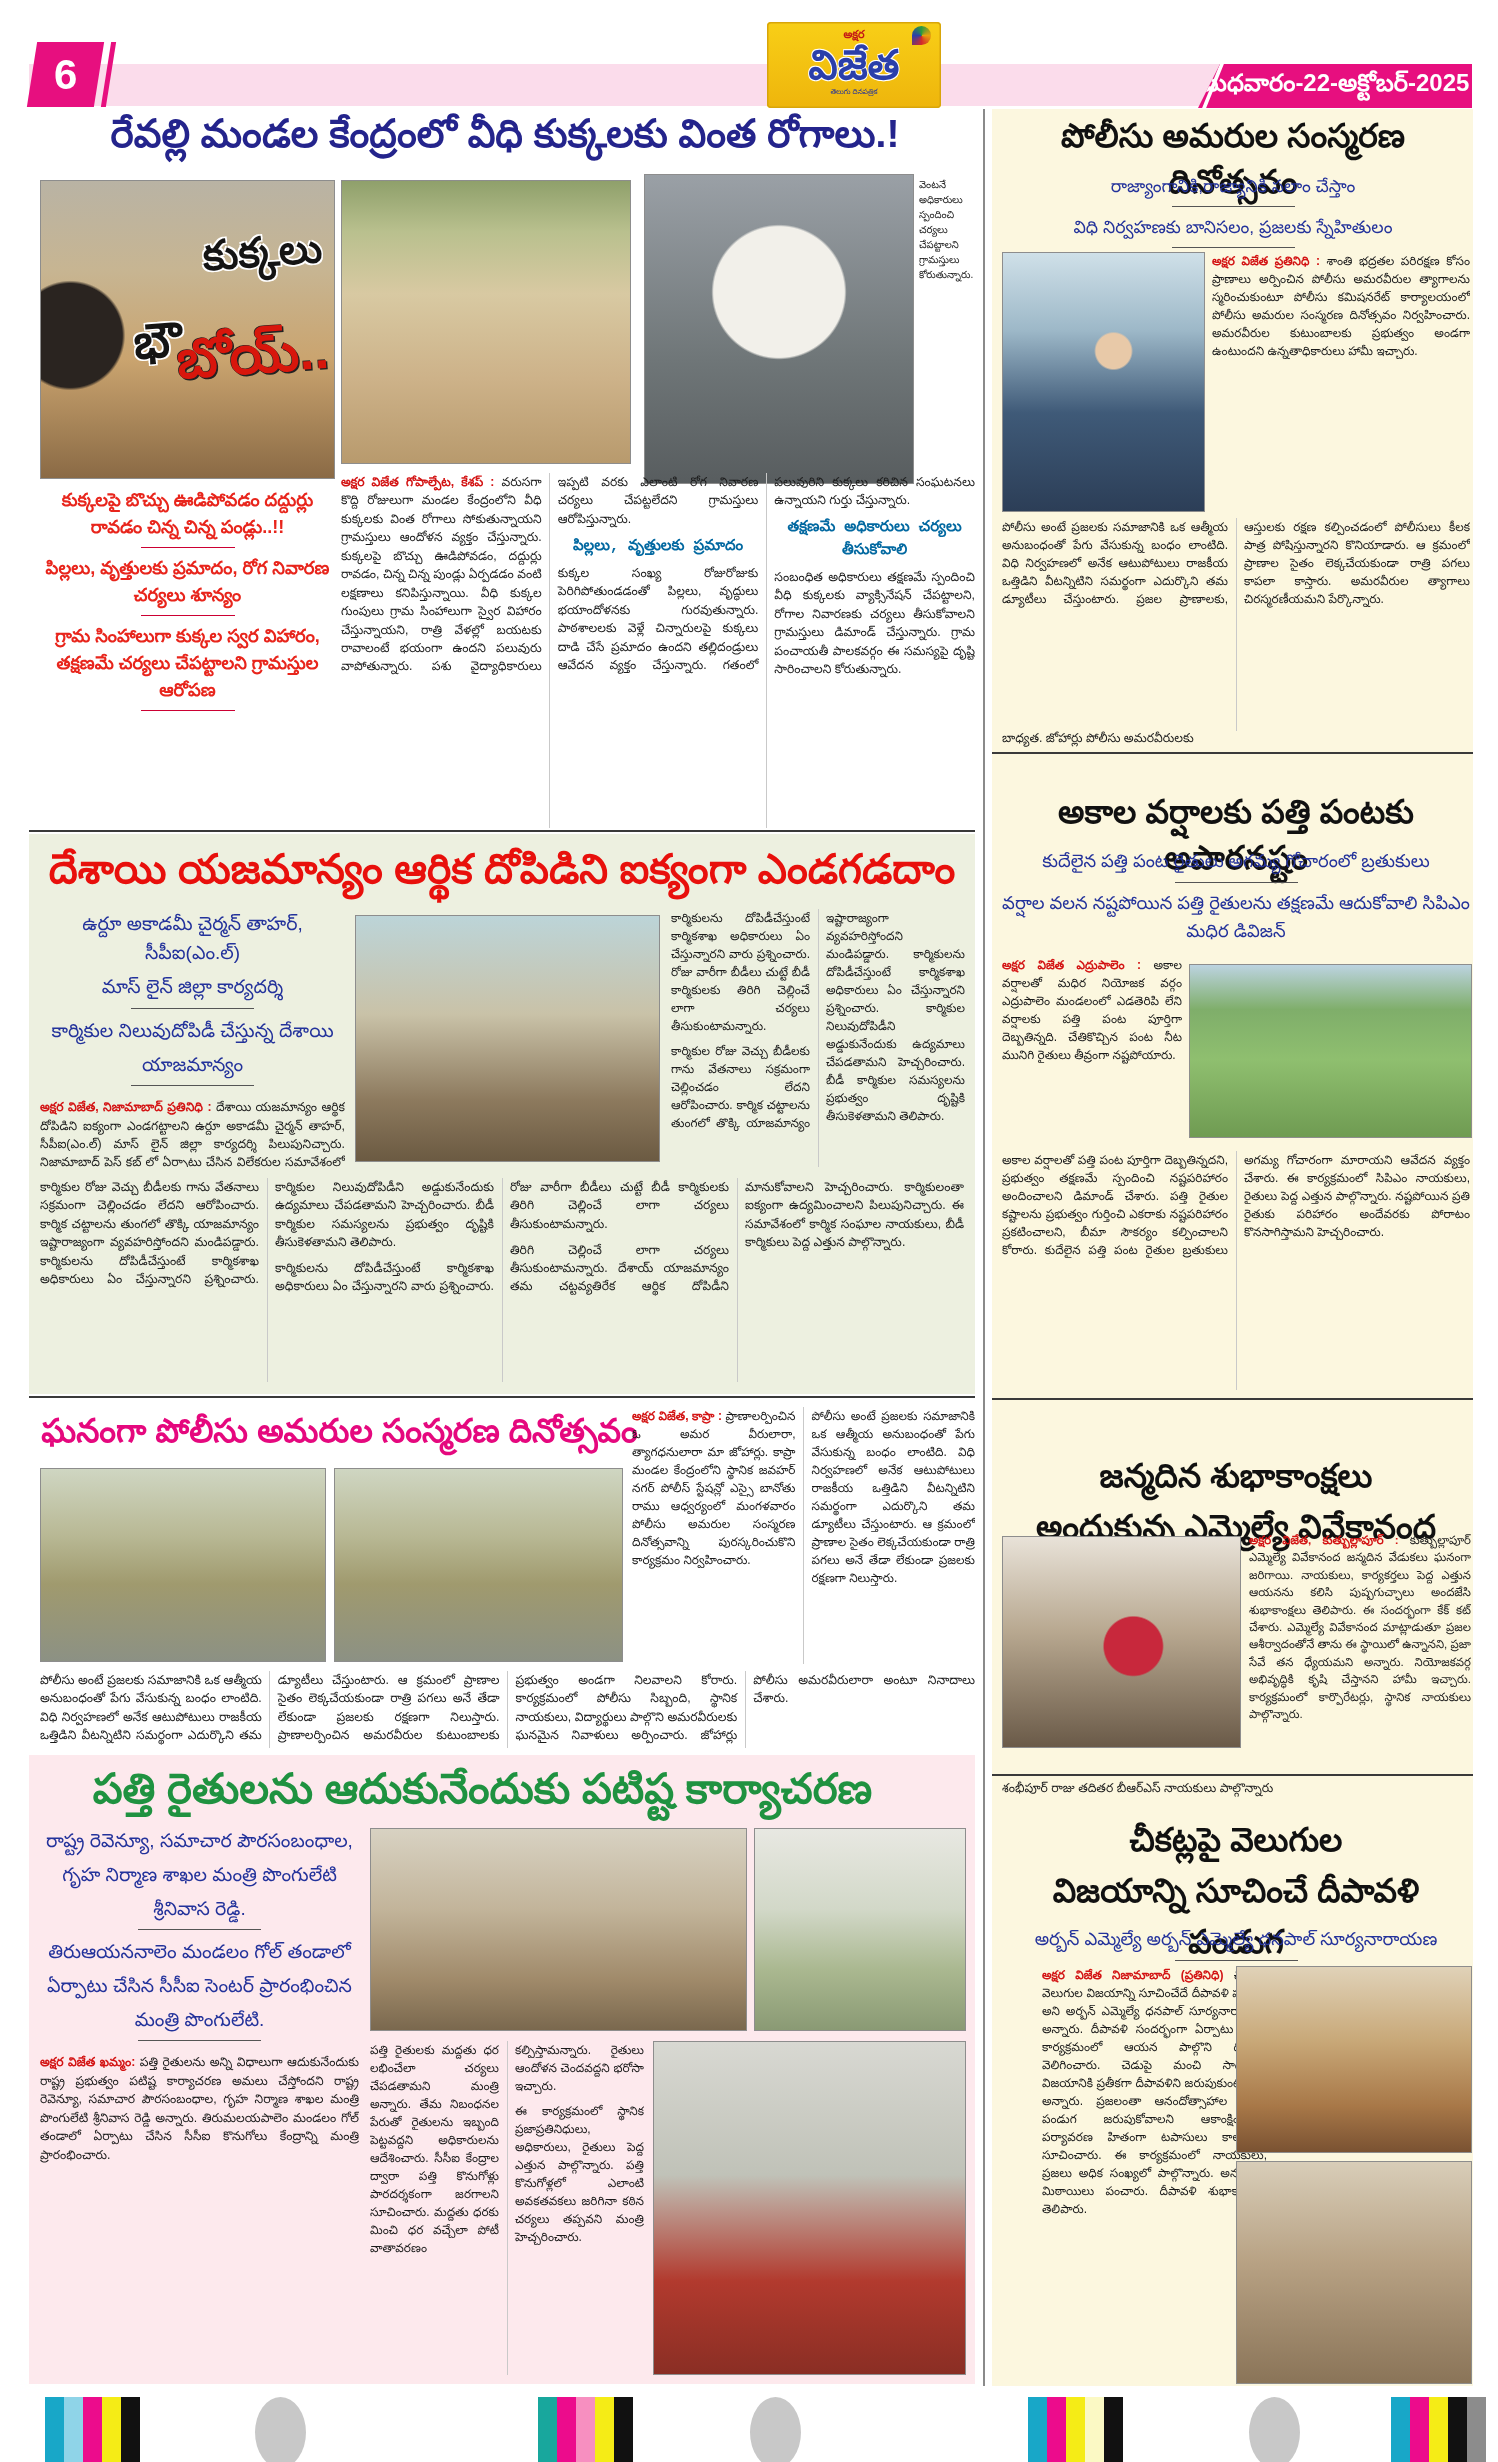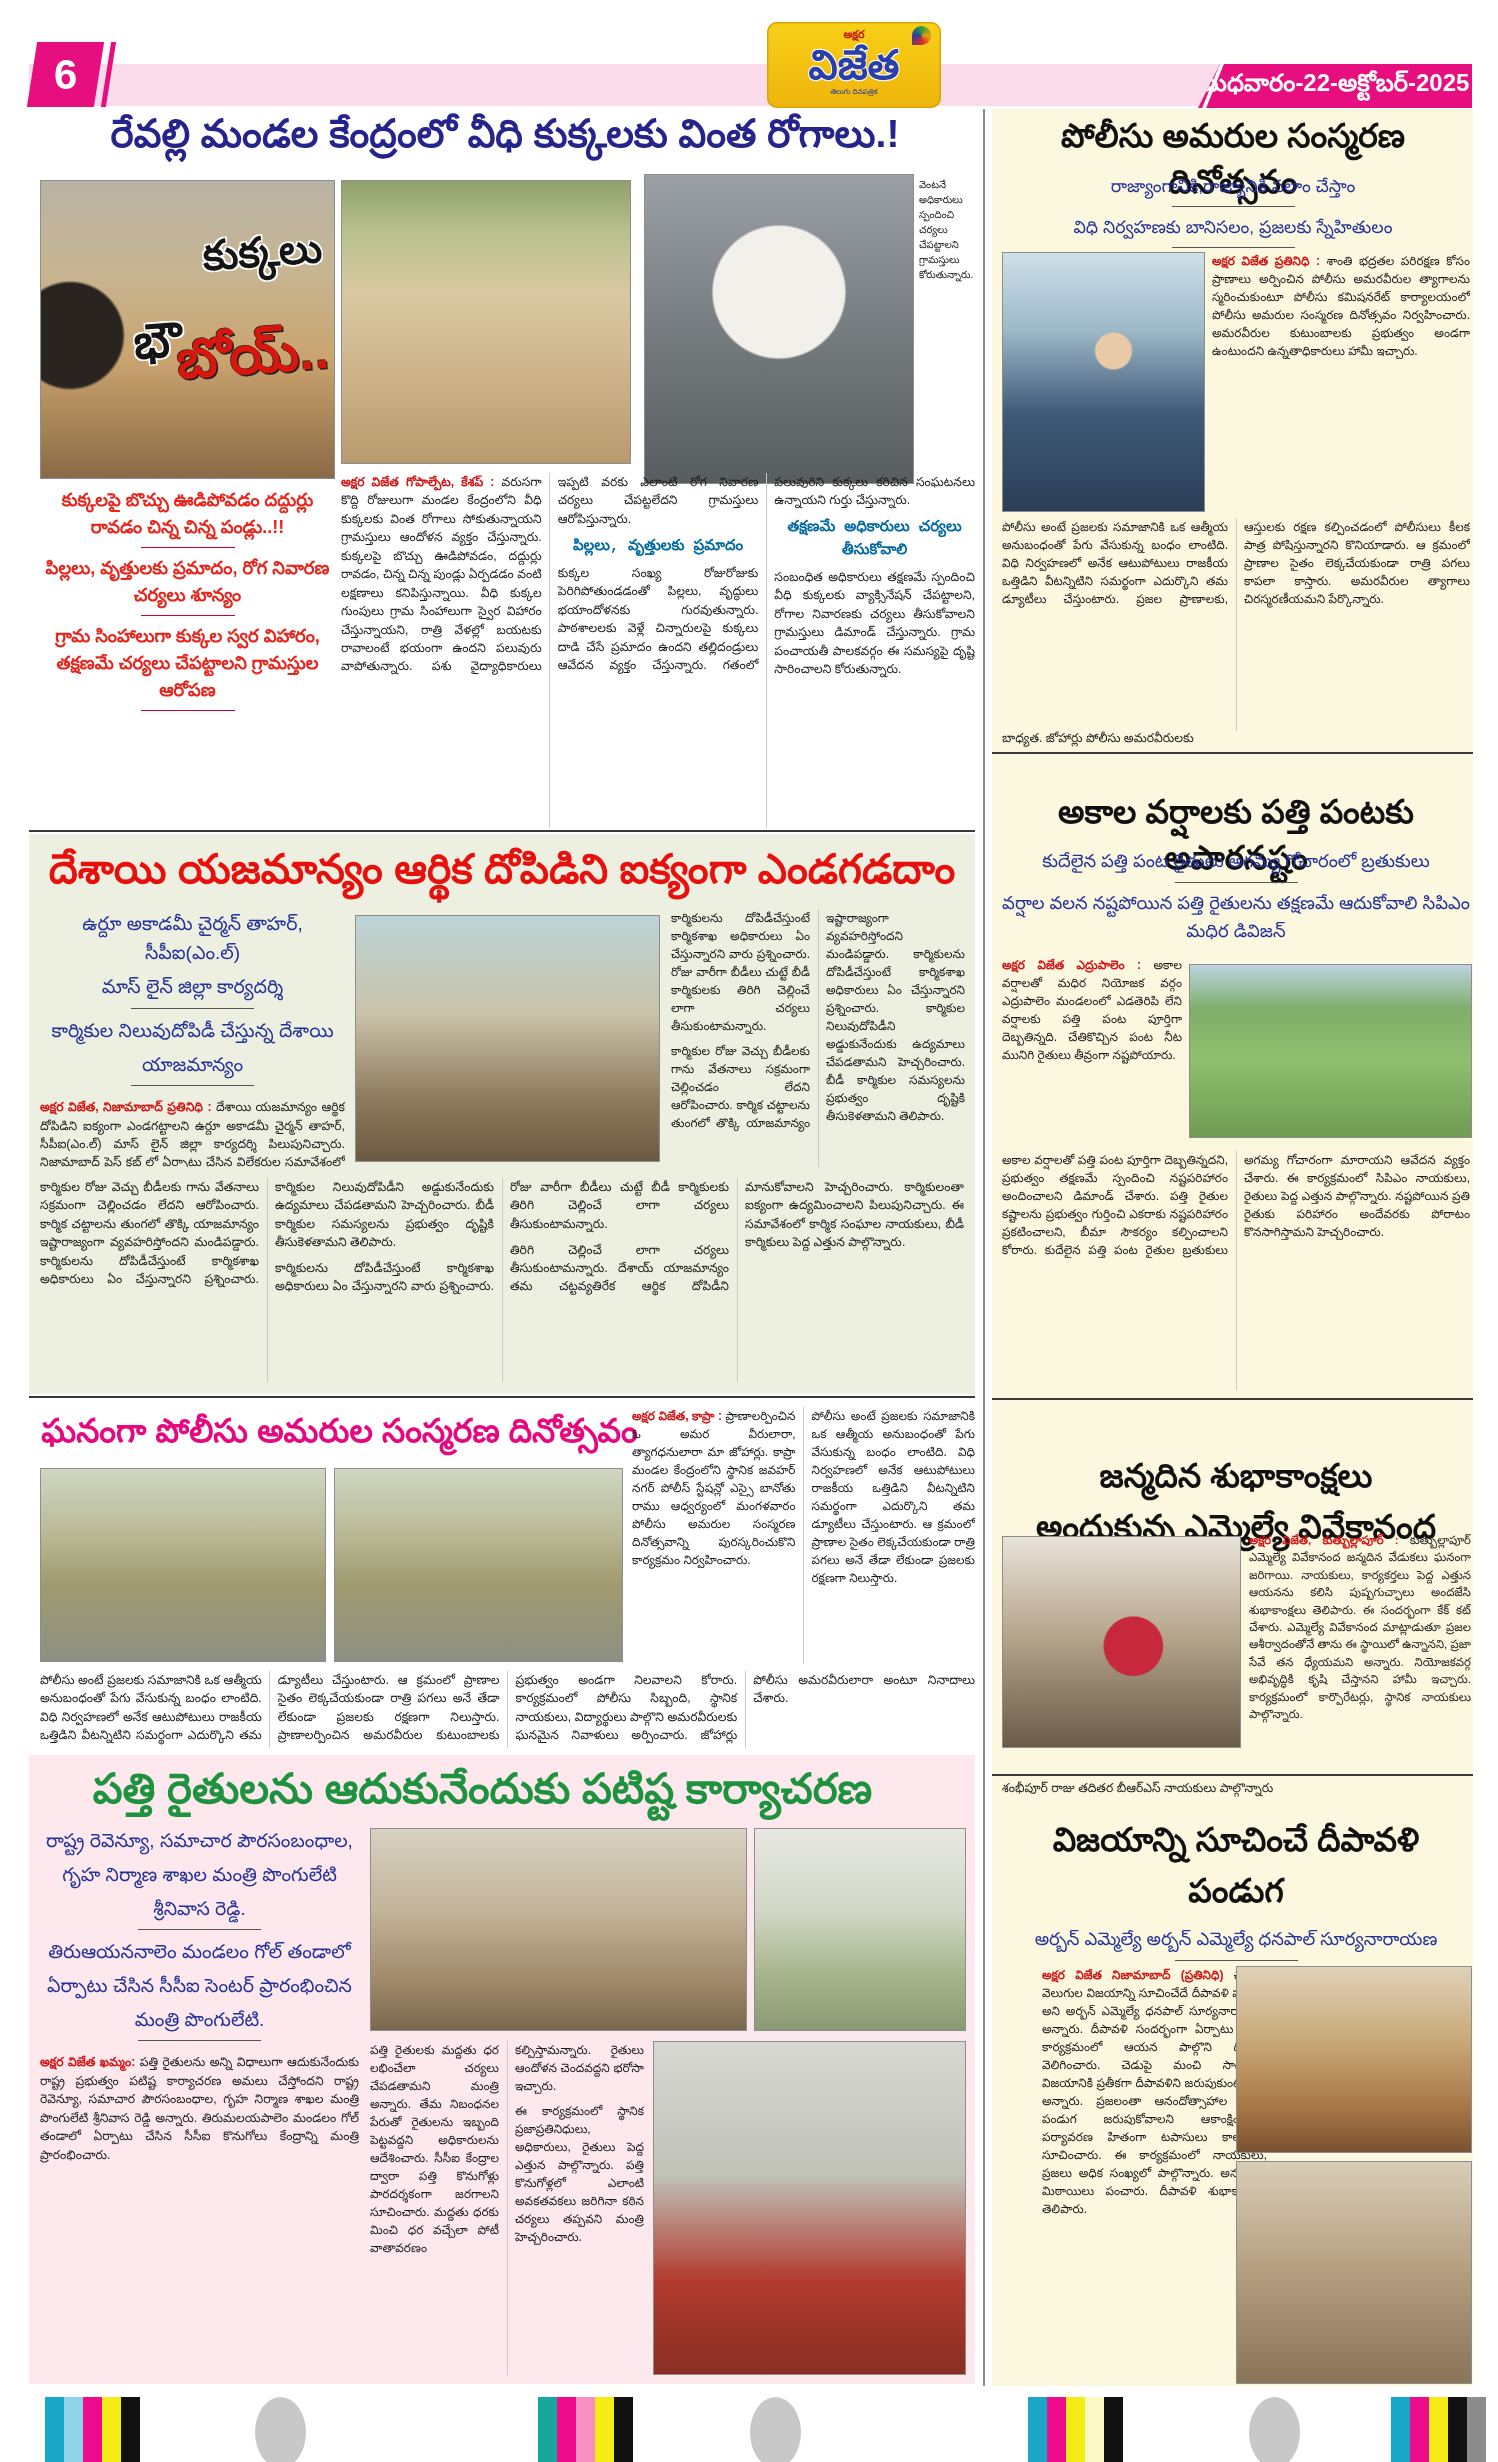--- a/index.html
+++ b/index.html
@@ -6,21 +6,21 @@
   .page{position:relative;width:1499px;height:2462px;background:#ffffff;
         font-family:"Liberation Sans",sans-serif;overflow:hidden;}
   .abs{position:absolute;}
   
   .hdr-strip{left:29px;top:64px;width:1443px;height:42px;background:#fbdceb;}
   .pagenum{left:32px;top:42px;width:67px;height:65px;background:#e70f7f;transform:skewX(-9deg);
            display:flex;align-items:center;justify-content:center;}
   .pagenum::after{content:"";position:absolute;right:-11.6px;top:0;bottom:0;width:5px;background:#e70f7f;}
   .pagenum span{transform:skewX(9deg);color:#fff;font-size:42px;font-weight:bold;}
   .logo{left:767px;top:22px;width:174px;height:86px;background:linear-gradient(180deg,#f8cf17,#eeb50c);
-        border-radius:10px;text-align:center;box-shadow:0 0 0 1.5px #d8a50a inset;}
+        border-radius:4px;text-align:center;box-shadow:0 0 0 1.5px #d8a50a inset;}
   .logo .pre{display:block;color:#c41616;font-weight:bold;font-size:11px;margin-top:5.8px;}
   .logo .tag{display:block;color:#23329b;font-size:7.3px;}
   .logo .ttl{display:block;color:#2b3faa;font-weight:bold;font-size:41px;line-height:44px;
              text-shadow:0.7px 0.7px 0 #fff,-0.7px -0.7px 0 #fff,0.7px -0.7px 0 #fff,-0.7px 0.7px 0 #fff;}
   .peacock{position:absolute;right:10px;top:4.4px;width:19px;height:19px;border-radius:50% 50% 50% 0;
            background:conic-gradient(#2b9a3e,#e8a00c,#d42a2a,#2b3faa,#2b9a3e);}
   .datebanner{left:1198px;top:64px;width:274px;height:44px;background:#e70f7f;
               clip-path:polygon(22px 0,100% 0,100% 100%,0 100%);
               display:flex;align-items:center;justify-content:center;}
   .datebanner::before{content:"";position:absolute;left:13px;top:0;bottom:0;width:3.6px;background:#fff;transform:skewX(-22deg);}
@@ -221,20 +221,21 @@
     <div>అందుకున్న ఎమ్మెల్యే వివేకానంద</div>
   </div>
   <div class="abs ph ph-bouquet" style="left:1002px;top:1536px;width:239px;height:212px;"></div>
   <div class="abs bt" style="left:1249px;top:1531px;width:222px;height:239px;font-size:11.6px;">
     <p><span class="byline">అక్షర విజేత, కుత్బుల్లాపూర్ :</span>
        <span>కుత్బుల్లాపూర్ ఎమ్మెల్యే వివేకానంద జన్మదిన వేడుకలు ఘనంగా జరిగాయి. నాయకులు, కార్యకర్తలు పెద్ద ఎత్తున ఆయనను కలిసి పుష్పగుచ్ఛాలు అందజేసి శుభాకాంక్షలు తెలిపారు. ఈ సందర్భంగా కేక్ కట్ చేశారు. ఎమ్మెల్యే వివేకానంద మాట్లాడుతూ ప్రజల ఆశీర్వాదంతోనే తాను ఈ స్థాయిలో ఉన్నానని, ప్రజా సేవే తన ధ్యేయమని అన్నారు. నియోజకవర్గ అభివృద్ధికి కృషి చేస్తానని హామీ ఇచ్చారు. కార్యక్రమంలో కార్పొరేటర్లు, స్థానిక నాయకులు పాల్గొన్నారు.</span></p>
   </div>
 
   <div class="abs lastline" style="left:1002px;top:1781px;width:468px;">శంభీపూర్ రాజు తదితర బీఆర్ఎస్ నాయకులు పాల్గొన్నారు</div>
   <div class="abs hl hl-black" style="left:1001px;top:1814px;width:470px;font-size:33px;line-height:1.55;">
+    <div>చీకట్లపై వెలుగుల</div>
     <div>విజయాన్ని సూచించే దీపావళి పండుగ</div>
   </div>
   <div class="abs" style="left:1001px;top:1926px;width:470px;">
     <div class="bluesub u" style="font-size:18px;">అర్బన్ ఎమ్మెల్యే అర్బన్ ఎమ్మెల్యే ధనపాల్ సూర్యనారాయణ</div>
   </div>
   <div class="abs bt" style="left:1002px;top:1966px;width:225px;height:418px;font-size:12px;margin-left:40px;">
     <p><span class="byline">అక్షర విజేత నిజామాబాద్ (ప్రతినిధి)</span>
        <span>చీకట్లపై వెలుగుల విజయాన్ని సూచించేదే దీపావళి పండుగ అని అర్బన్ ఎమ్మెల్యే ధనపాల్ సూర్యనారాయణ అన్నారు. దీపావళి సందర్భంగా ఏర్పాటు చేసిన కార్యక్రమంలో ఆయన పాల్గొని దీపాలు వెలిగించారు. చెడుపై మంచి సాధించిన విజయానికి ప్రతీకగా దీపావళిని జరుపుకుంటామని అన్నారు. ప్రజలంతా ఆనందోత్సాహాల మధ్య పండుగ జరుపుకోవాలని ఆకాంక్షించారు. పర్యావరణ హితంగా టపాసులు కాల్చాలని సూచించారు. ఈ కార్యక్రమంలో నాయకులు, ప్రజలు అధిక సంఖ్యలో పాల్గొన్నారు. అనంతరం మిఠాయిలు పంచారు. దీపావళి శుభాకాంక్షలు తెలిపారు.</span></p>
   </div>
   <div class="abs ph ph-diwali1" style="left:1236px;top:1966px;width:236px;height:187px;"></div>

